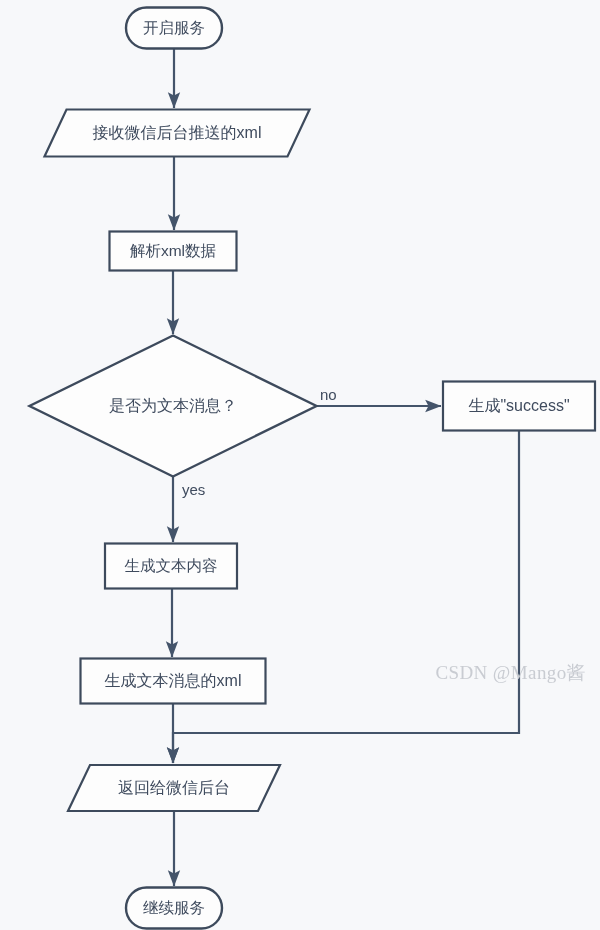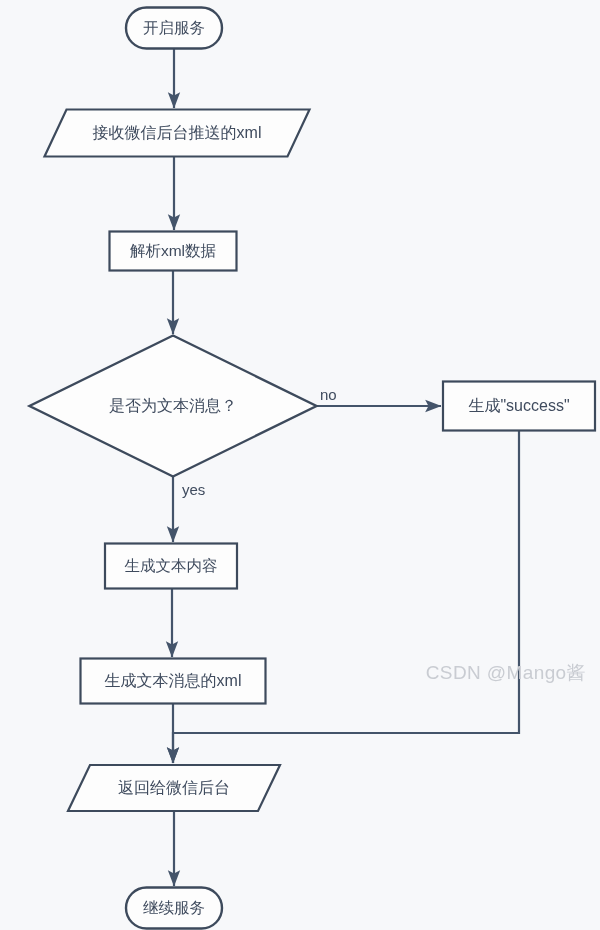--- a/index.html
+++ b/index.html
@@ -61,21 +61,21 @@
     font-family: "Liberation Sans", "DejaVu Sans", sans-serif;
     font-size: 15px;
     text-anchor: start;
     dominant-baseline: middle;
   }
   .watermark-text {
     position: absolute;
     right: 14px;
     bottom: 14px;
     color: #c9ccd2;
-    font-family: Liberation Sans, sans-serif;
+    font-family: Liberation Serif, serif;
     font-size: 19px;
     letter-spacing: 0.4px;
     white-space: nowrap;
     user-select: none;
   }
 </style>
 </head>
 <body>
 
 <div id="flow-root">

